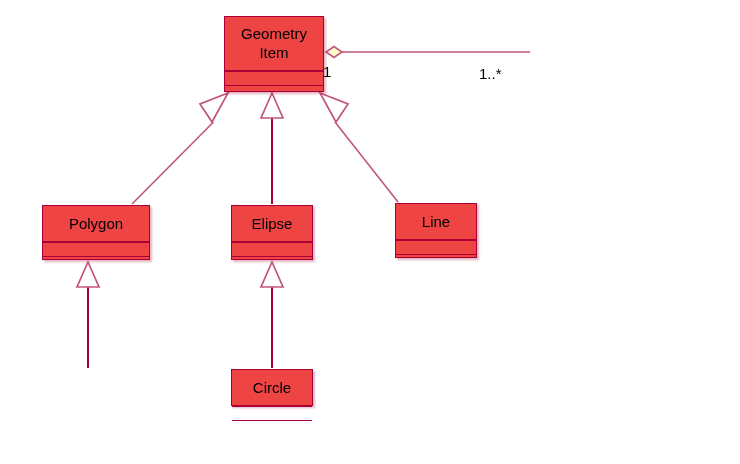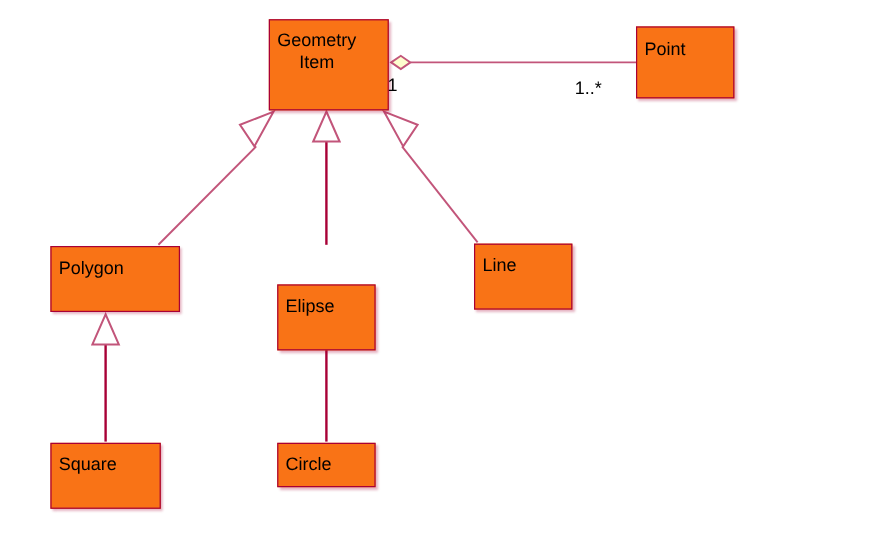--- a/index.html
+++ b/index.html
@@ -19,24 +19,24 @@
     position: absolute;
     left: 0;
     top: 0;
     width: 740px;
     height: 464px;
   }
   .uml-class {
     position: absolute;
     box-sizing: border-box;
     border: 1.5px solid #A80036;
-    background: #f97316;
+    background: #ef4444;
     box-shadow: 2px 2px 2px rgba(168, 0, 54, 0.30);
     display: flex;
-    flex-direction: row;
+    flex-direction: column;
   }
   .uml-name {
     flex: 0 0 auto;
     display: flex;
     flex-direction: column;
     align-items: center;
     justify-content: center;
     color: #000000;
     font-size: 15px;
     line-height: 19px;
@@ -101,59 +101,45 @@
 
   <div class="uml-class" style="left:224px; top:16px; width:100px; height:76px;">
     <div class="uml-name" style="height:46px;">Geometry
 Item</div>
     <div class="uml-sep"></div>
     <div class="uml-compartment"></div>
     <div class="uml-sep"></div>
     <div class="uml-compartment"></div>
   </div>
 
-  <div class="uml-class" style="left:530px; top:22px; width:82px; height:60px;">
-    <div class="uml-name" style="height:30px;">Point</div>
-    <div class="uml-sep"></div>
-    <div class="uml-compartment"></div>
-    <div class="uml-sep"></div>
-    <div class="uml-compartment"></div>
-  </div>
 
   <div class="uml-class" style="left:42px; top:205px; width:108px; height:55px;">
     <div class="uml-name" style="height:28px;">Polygon</div>
     <div class="uml-sep"></div>
     <div class="uml-compartment"></div>
     <div class="uml-sep"></div>
     <div class="uml-compartment"></div>
   </div>
 
-  <div class="uml-class" style="left:231px; top:205px; width:82px; height:55px;margin-top:32px;">
+  <div class="uml-class" style="left:231px; top:205px; width:82px; height:55px;">
     <div class="uml-name" style="height:28px;">Elipse</div>
     <div class="uml-sep"></div>
     <div class="uml-compartment"></div>
     <div class="uml-sep"></div>
     <div class="uml-compartment"></div>
   </div>
 
   <div class="uml-class" style="left:395px; top:203px; width:82px; height:55px;">
     <div class="uml-name" style="height:28px;">Line</div>
     <div class="uml-sep"></div>
     <div class="uml-compartment"></div>
     <div class="uml-sep"></div>
     <div class="uml-compartment"></div>
   </div>
 
-  <div class="uml-class" style="left:42px; top:369px; width:92px; height:55px;">
-    <div class="uml-name" style="height:28px;">Square</div>
-    <div class="uml-sep"></div>
-    <div class="uml-compartment"></div>
-    <div class="uml-sep"></div>
-    <div class="uml-compartment"></div>
-  </div>
 
   <div class="uml-class" style="left:231px; top:369px; width:82px; height:37px;">
     <div class="uml-name" style="height:28px;">Circle</div>
     <div class="uml-sep"></div>
     <div class="uml-compartment"></div>
     <div class="uml-sep"></div>
     <div class="uml-compartment"></div>
   </div>
 
   <div class="mult-label" style="left:323px; top:64px;">1</div>

